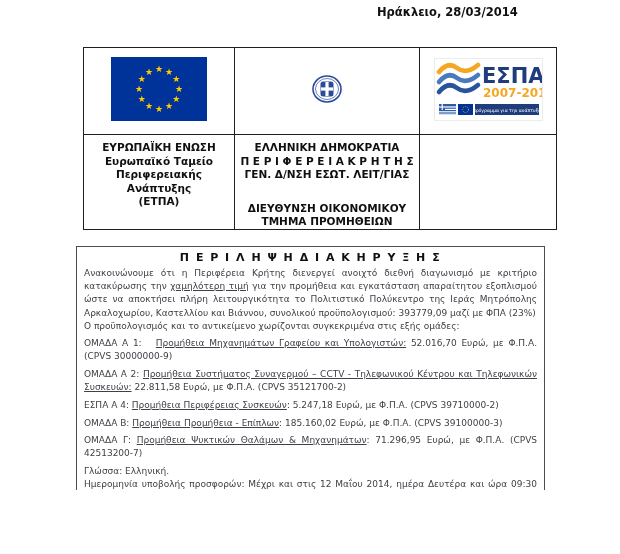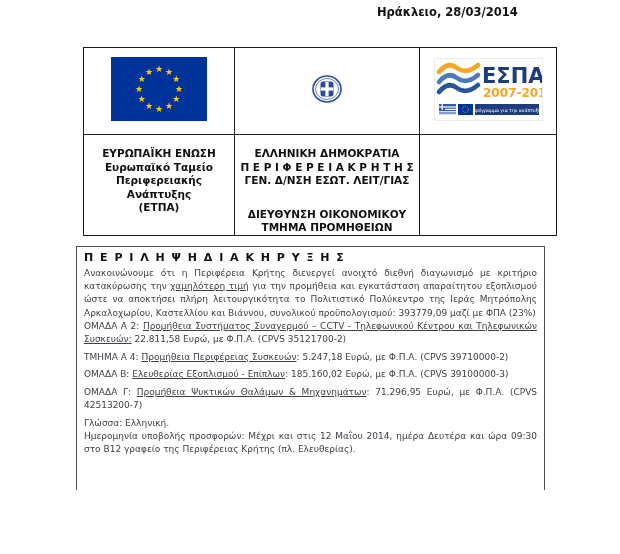--- a/index.html
+++ b/index.html
@@ -8,32 +8,32 @@
     overflow:hidden; font-family:"DejaVu Sans", sans-serif; color:#111;
   }
 
   
   .header-meta { position:absolute; left:377px; top:4px; font-weight:bold; font-size:11.5px; line-height:16px; color:#101010; }
 
   
   .logo-table { position:absolute; left:83px; top:47px; border-collapse:collapse; table-layout:fixed; }
   .logo-table td { border:1.6px solid #1f1f1f; text-align:center; vertical-align:middle; padding:0; background:#fff; }
   .c1 { width:150px; } .c2 { width:184px; } .c3 { width:136px; }
-  .r1 td { height:86px; } .r2 td { height:84px; vertical-align:top; padding-top:12px; }
+  .r1 td { height:86px; } .r2 td { height:84px; vertical-align:top; padding-top:6px; }
   .cell-text { font-weight:bold; font-size:10.5px; line-height:13.5px; color:#101010; }
   .gr-gap { margin-top:20px; }
 
   .espa-wrap { display:inline-block; border:1px solid #ececec; background:#fff; line-height:0; }
 
   
   .body-box {
     position:absolute; left:76px; top:246px; width:469px; height:390px;
     border:1px solid #4d4d4d; box-sizing:border-box; padding:3px 7px 6px 7px; background:#fff;
   }
-  .doc-title { font-weight:bold; font-size:11px; letter-spacing:1.5px; color:#101010; margin:1px 0 3px 0; }
+  .doc-title { text-align:center; font-weight:bold; font-size:11px; letter-spacing:1.5px; color:#101010; margin:1px 0 3px 0; }
   .para { font-size:9px; line-height:13.2px; color:#3E4147; text-align:justify; margin:0 0 4px 0; }
   .para.tight { margin:0; }
   .para.group { margin:0 0 4.5px 0; }
   .u { text-decoration:underline; }
 </style>
 </head>
 <body>
 
 <div class="page">
 
@@ -122,24 +122,26 @@
       </td>
       <td class="c3"></td>
     </tr>
   </tbody>
     </table>
 
   <div class="body-box">
     <div class="doc-title">Π Ε Ρ Ι Λ Η Ψ Η   Δ Ι Α Κ Η Ρ Υ Ξ Η Σ</div>
 
     <p class="para tight"><span>Ανακοινώνουμε ότι η Περιφέρεια Κρήτης διενεργεί ανοιχτό διεθνή διαγωνισμό με κριτήριο κατακύρωσης την </span><span class="u">χαμηλότερη τιμή</span><span> για την προμήθεια  και εγκατάσταση απαραίτητου εξοπλισμού ώστε να αποκτήσει πλήρη λειτουργικότητα το Πολιτιστικό Πολύκεντρο της Ιεράς Μητρόπολης Αρκαλοχωρίου, Καστελλίου και Βιάννου, συνολικού προϋπολογισμού: 393779,09 μαζί με ΦΠΑ (23%)</span></p>
+    <p class="para">Ο προϋπολογισμός και το αντικείμενο χωρίζονται συγκεκριμένα στις εξής ομάδες:</p>
 
+    <p class="para group"><span>ΟΜΑΔΑ Α 1:</span>&nbsp;&nbsp; <span class="u">Προμήθεια Μηχανημάτων Γραφείου και Υπολογιστών:</span><span> 52.016,70 Ευρώ, με Φ.Π.Α. (CPVS 30000000-9)</span></p>
     <p class="para group"><span>ΟΜΑΔΑ Α 2:</span> <span class="u">Προμήθεια Συστήματος Συναγερμού – CCTV - Τηλεφωνικού Κέντρου και Τηλεφωνικών Συσκευών:</span><span> 22.811,58 Ευρώ, με Φ.Π.Α. (CPVS 35121700-2)</span></p>
-    <p class="para group"><span>ΤΜΗΜΑ Α 4:</span> <span class="u">Προμήθεια Περιφέρειας Συσκευών</span><span>: 5.247,18 Ευρώ, με Φ.Π.Α. (CPVS 39710000-2)</span></p>
-    <p class="para group"><span>ΟΜΑΔΑ Β:</span> <span class="u">Ελευθερίας Εξοπλισμού - Επίπλων</span><span>: 185.160,02 Ευρώ, με Φ.Π.Α. (CPVS 39100000-3)</span></p>
+    <p class="para group"><span>ΕΣΠΑ Α 4:</span> <span class="u">Προμήθεια Περιφέρειας Συσκευών</span><span>: 5.247,18 Ευρώ, με Φ.Π.Α. (CPVS 39710000-2)</span></p>
+    <p class="para group"><span>ΟΜΑΔΑ Β:</span> <span class="u">Προμήθεια Προμήθεια - Επίπλων</span><span>: 185.160,02 Ευρώ, με Φ.Π.Α. (CPVS 39100000-3)</span></p>
     <p class="para group"><span>ΟΜΑΔΑ Γ:</span> <span class="u">Προμήθεια Ψυκτικών Θαλάμων &amp; Μηχανημάτων</span><span>: 71.296,95 Ευρώ, με Φ.Π.Α. (CPVS 42513200-7)</span></p>
 
     <p class="para tight">Γλώσσα: Ελληνική.</p>
     <p class="para tight">Ημερομηνία υποβολής προσφορών: Μέχρι και στις 12 Μαΐου 2014, ημέρα Δευτέρα και ώρα 09:30 στο Β12 γραφείο της Περιφέρειας Κρήτης (πλ. Ελευθερίας).</p>
 
   </div>
 
 </div>
 
 </body></html>

